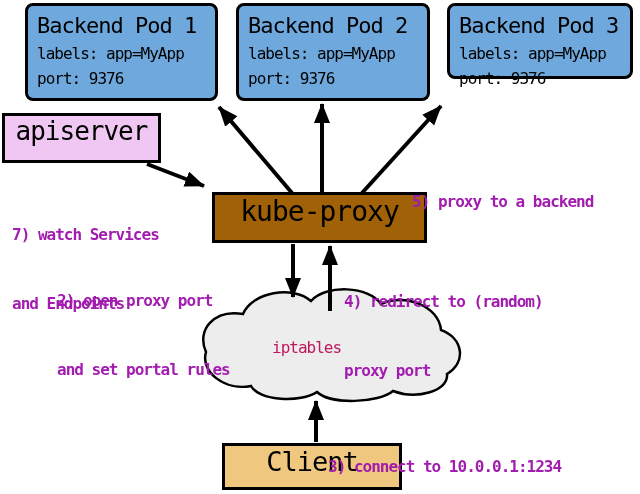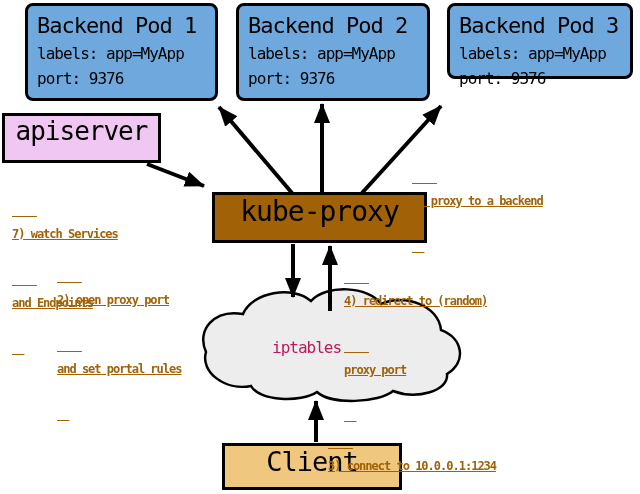--- a/index.html
+++ b/index.html
@@ -59,27 +59,26 @@
     font-size: 28px;
     letter-spacing: -1px;
   }
   .client {
     background: #F0C77E;
     font-size: 27px;
     letter-spacing: -1px;
   }
   .step {
     position: absolute;
-    font-size: 12px;
+    font-size: 16px;
     font-weight: bold;
     line-height: 23px;
-    color: #a16207;
+    color: #a21caf;
     white-space: pre;
     letter-spacing: -1px;
-    text-decoration: underline;
   }
   .cloud-label {
     position: absolute;
     font-size: 16px;
     color: #be185d;
     white-space: nowrap;
     letter-spacing: -1px;
   }
 </style>
 </head>

